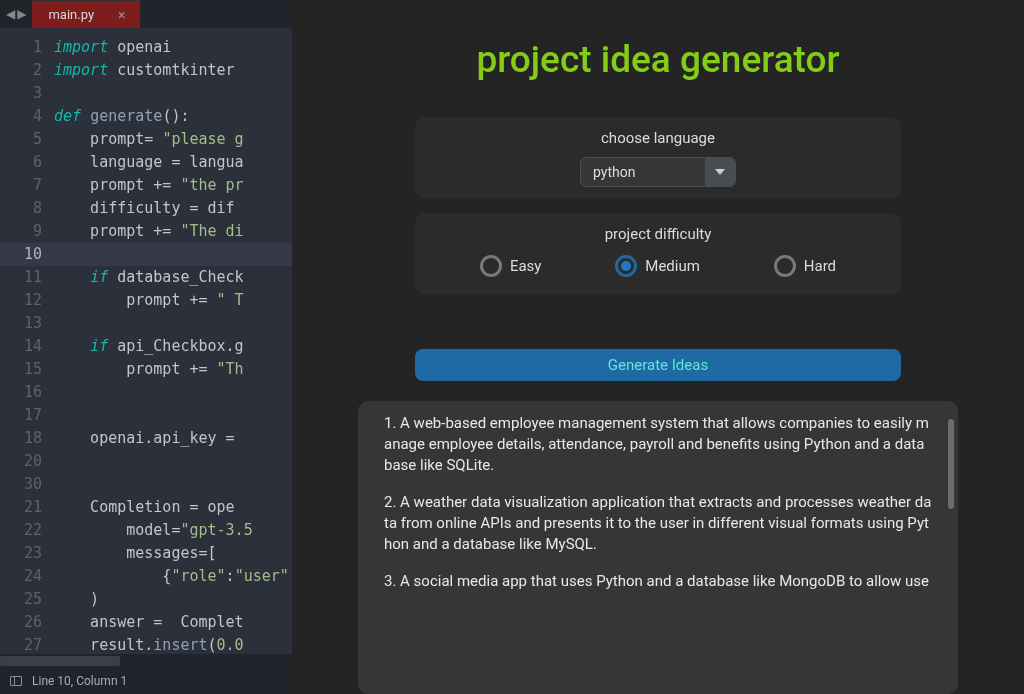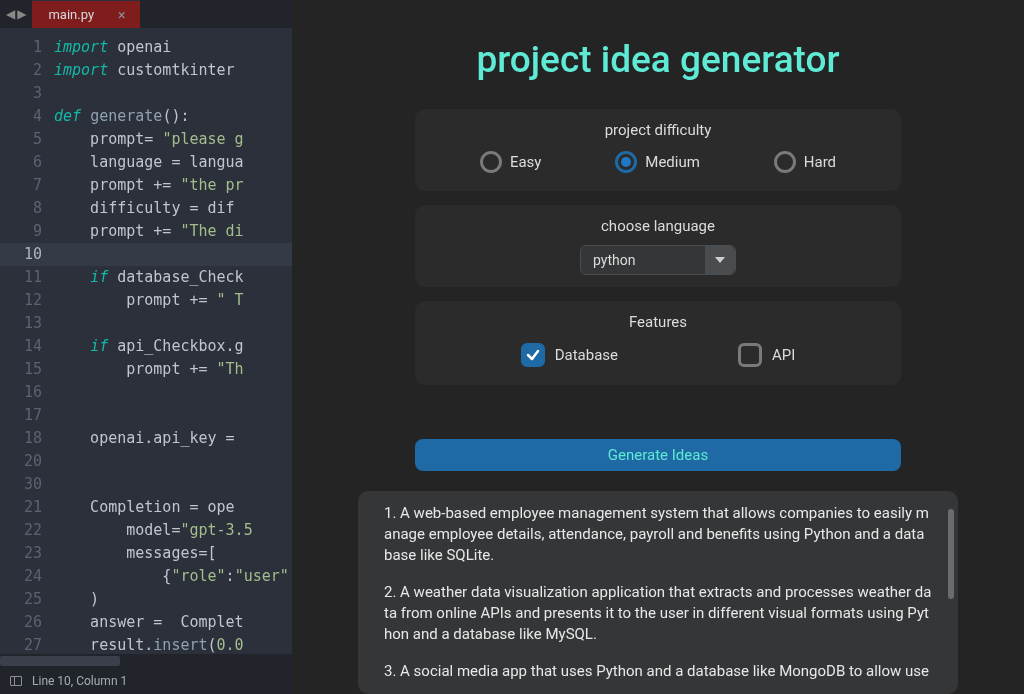--- a/index.html
+++ b/index.html
@@ -116,23 +116,23 @@
     background: #242424;
     color: #e6e6e6;
     display: flex;
     flex-direction: column;
     align-items: center;
     overflow: hidden;
   }
   .app-title {
     font-size: 37px;
     font-weight: 500;
-    color: #5eead4;
+    color: #84cc16;
     margin-top: 38px;
-    margin-bottom: 28px;
+    margin-bottom: 36px;
   }
   .panel {
     width: 486px;
     background: #2b2b2b;
     border-radius: 10px;
     padding: 12px 18px;
     margin-bottom: 14px;
   }
   .panel-label {
     text-align: center;
@@ -298,68 +298,49 @@
   <div class="statusbar">
     <span class="sb-icon"></span>
     <span>Line 10, Column 1</span>
   </div>
 </div>
 
 <div class="app">
   <div class="app-title">project idea generator</div>
 
   <div class="panel">
-    <div class="panel-label">project difficulty</div>
-    <div class="radios">
-      <div class="radio">
-        <span class="r-outer" id="r-easy"></span>
-        <span>Easy</span>
-      </div>
-      <div class="radio">
-        <span class="r-outer sel" id="r-medium">
-            <span class="r-inner"></span>
-          </span>
-        <span>Medium</span>
-      </div>
-      <div class="radio">
-        <span class="r-outer" id="r-hard"></span>
-        <span>Hard</span>
-      </div>
-    </div>
-  </div>
-
-  <div class="panel">
     <div class="panel-label">choose language</div>
     <div class="select">
       <span class="select-text">python</span>
       <span class="select-btn">
           <span class="chev"></span>
         </span>
     </div>
   </div>
 
   <div class="panel">
-    <div class="panel-label">Features</div>
-    <div class="checks">
-      <div class="check">
-        <span class="cb on" id="cb-db">
-          <svg width="14" height="14" viewBox="0 0 14 14">
-              <path d="M2 7 L6 11 L12 3" stroke="#fff" stroke-width="2.5" fill="none" stroke-linecap="round" stroke-linejoin="round"></path>
-            </svg>
-        </span>
-        <span>Database</span>
-      </div>
-      <div class="check">
-        <span class="cb" id="cb-api">
-          
-        </span>
-        <span>API</span>
+    <div class="panel-label">project difficulty</div>
+    <div class="radios">
+      <div class="radio">
+        <span class="r-outer" id="r-easy"></span>
+        <span>Easy</span>
+      </div>
+      <div class="radio">
+        <span class="r-outer sel" id="r-medium">
+            <span class="r-inner"></span>
+          </span>
+        <span>Medium</span>
+      </div>
+      <div class="radio">
+        <span class="r-outer" id="r-hard"></span>
+        <span>Hard</span>
       </div>
     </div>
   </div>
+
 
   <div class="gen-btn">
     <span>Generate Ideas</span>
   </div>
 
   <div class="result-wrap">
     <div id="results">
         <p>1. A web-based employee management system that allows companies to easily manage employee details, attendance, payroll and benefits using Python and a database like SQLite.</p>
         <p>2. A weather data visualization application that extracts and processes weather data from online APIs and presents it to the user in different visual formats using Python and a database like MySQL.</p>
         <p>3. A social media app that uses Python and a database like MongoDB to allow use</p>

